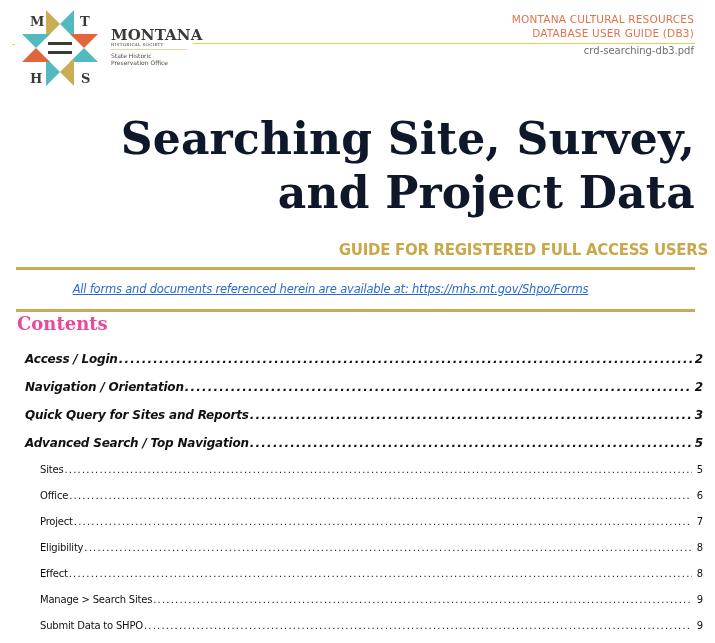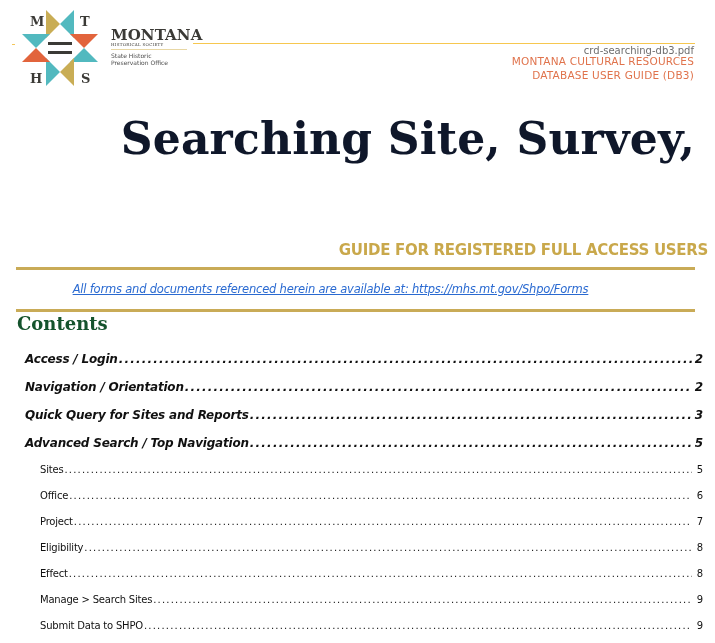--- a/index.html
+++ b/index.html
@@ -60,21 +60,20 @@
       background: #f6c74f;
     }
     .doc-label {
       right: 21px; top: 12px;
       text-align: right;
       font-family: "DejaVu Sans", sans-serif;
       font-size: 10.5px;
       line-height: 14px;
       color: #e0734c;
       letter-spacing: 0.2px;
-      margin-top: 42px;
     }
     .doc-file {
       right: 21px; top: 45px;
       text-align: left;
       font-family: "DejaVu Sans", sans-serif;
       font-size: 10px;
       color: #6d6d6d;
     }
 
     
@@ -116,21 +115,21 @@
       text-decoration: underline;
       letter-spacing: -0.2px;
     }
 
     
     .contents-heading {
       left: 17px; top: 313px;
       font-family: "DejaVu Serif", serif;
       font-weight: bold;
       font-size: 18px;
-      color: #14532d;
+      color: #ec4899;
     }
     .toc {
       left: 17px; top: 344px;
       width: 678px;
       margin: 8px; padding: 0;
       list-style: none;
     }
     .toc-row {
       display: flex;
       align-items: baseline;
@@ -209,20 +208,21 @@
 <div class="abs header-line"></div>
 
 <div class="abs doc-label">
   <div>MONTANA CULTURAL RESOURCES</div>
   <div>DATABASE USER GUIDE (DB3)</div>
 </div>
 <div class="abs doc-file">crd-searching-db3.pdf</div>
 
 <div class="abs title">
   <div>Searching Site, Survey,</div>
+  <div>and Project Data</div>
 </div>
 
 <div class="abs subtitle">GUIDE FOR REGISTERED FULL ACCESS USERS</div>
 
 <div class="abs gold-rule rule-1"></div>
 
 <a class="abs forms-link">All forms and documents referenced herein are available at: https://mhs.mt.gov/Shpo/Forms</a>
 
 <div class="abs gold-rule rule-2"></div>
 

